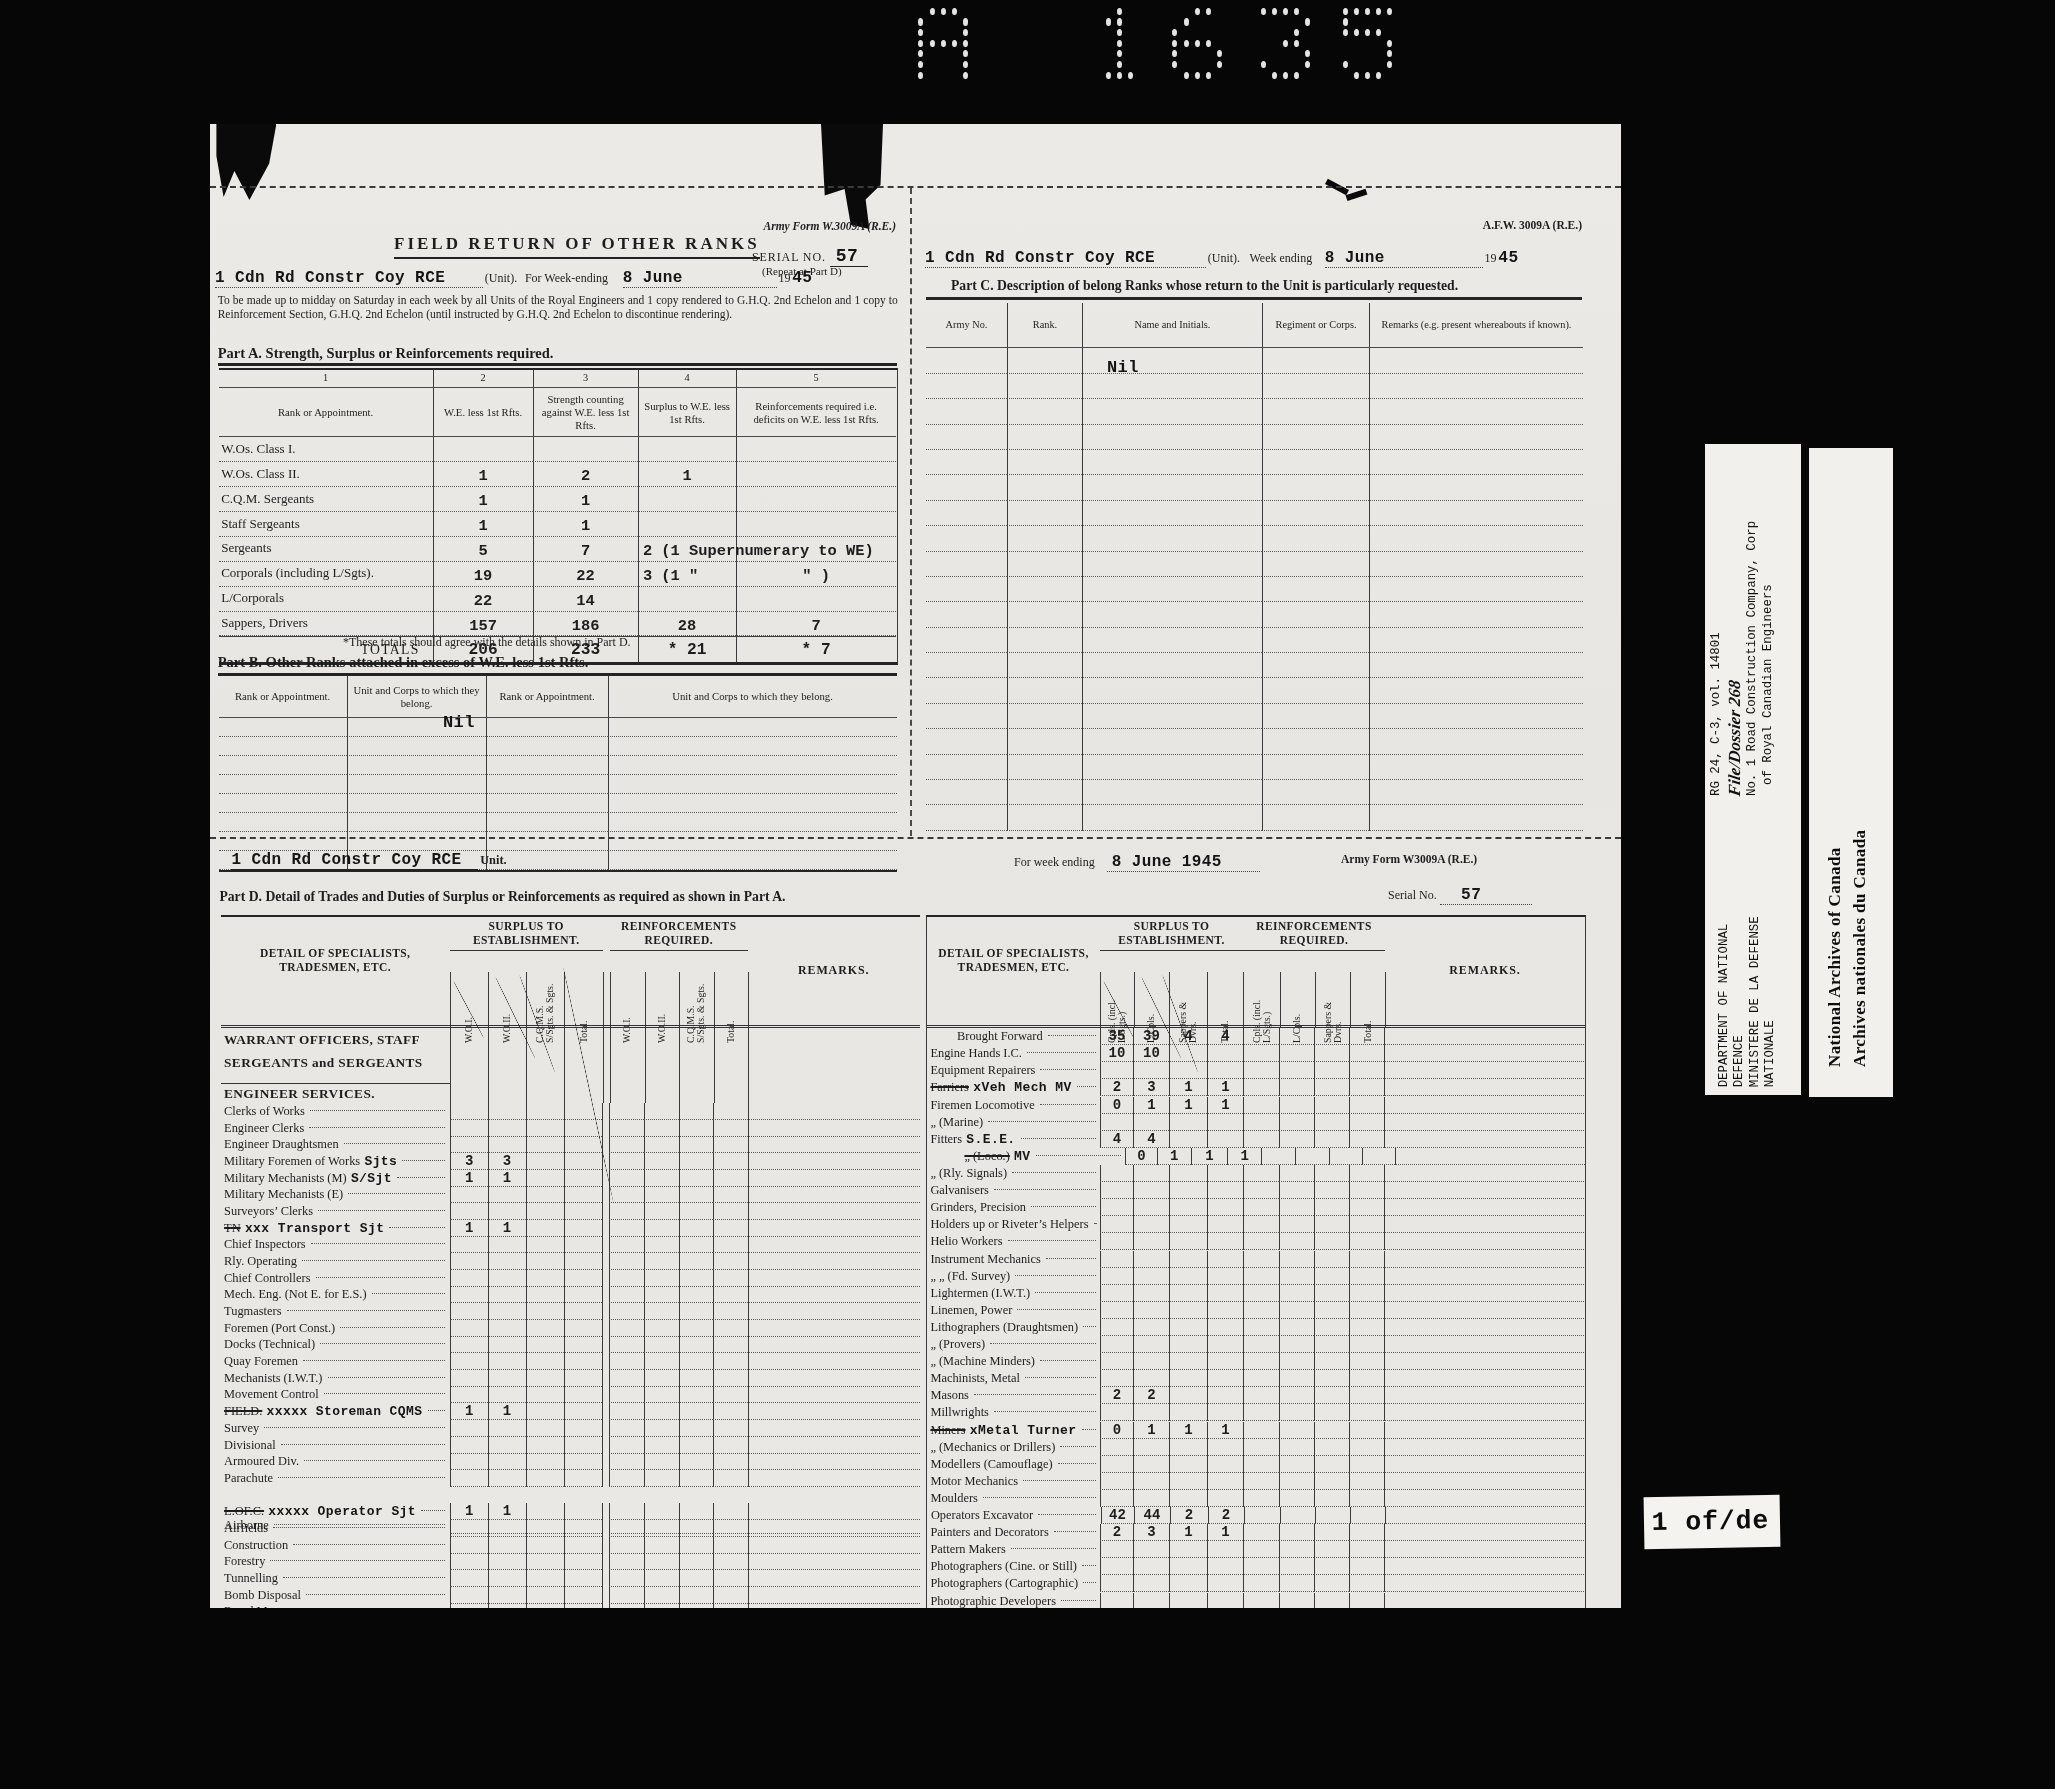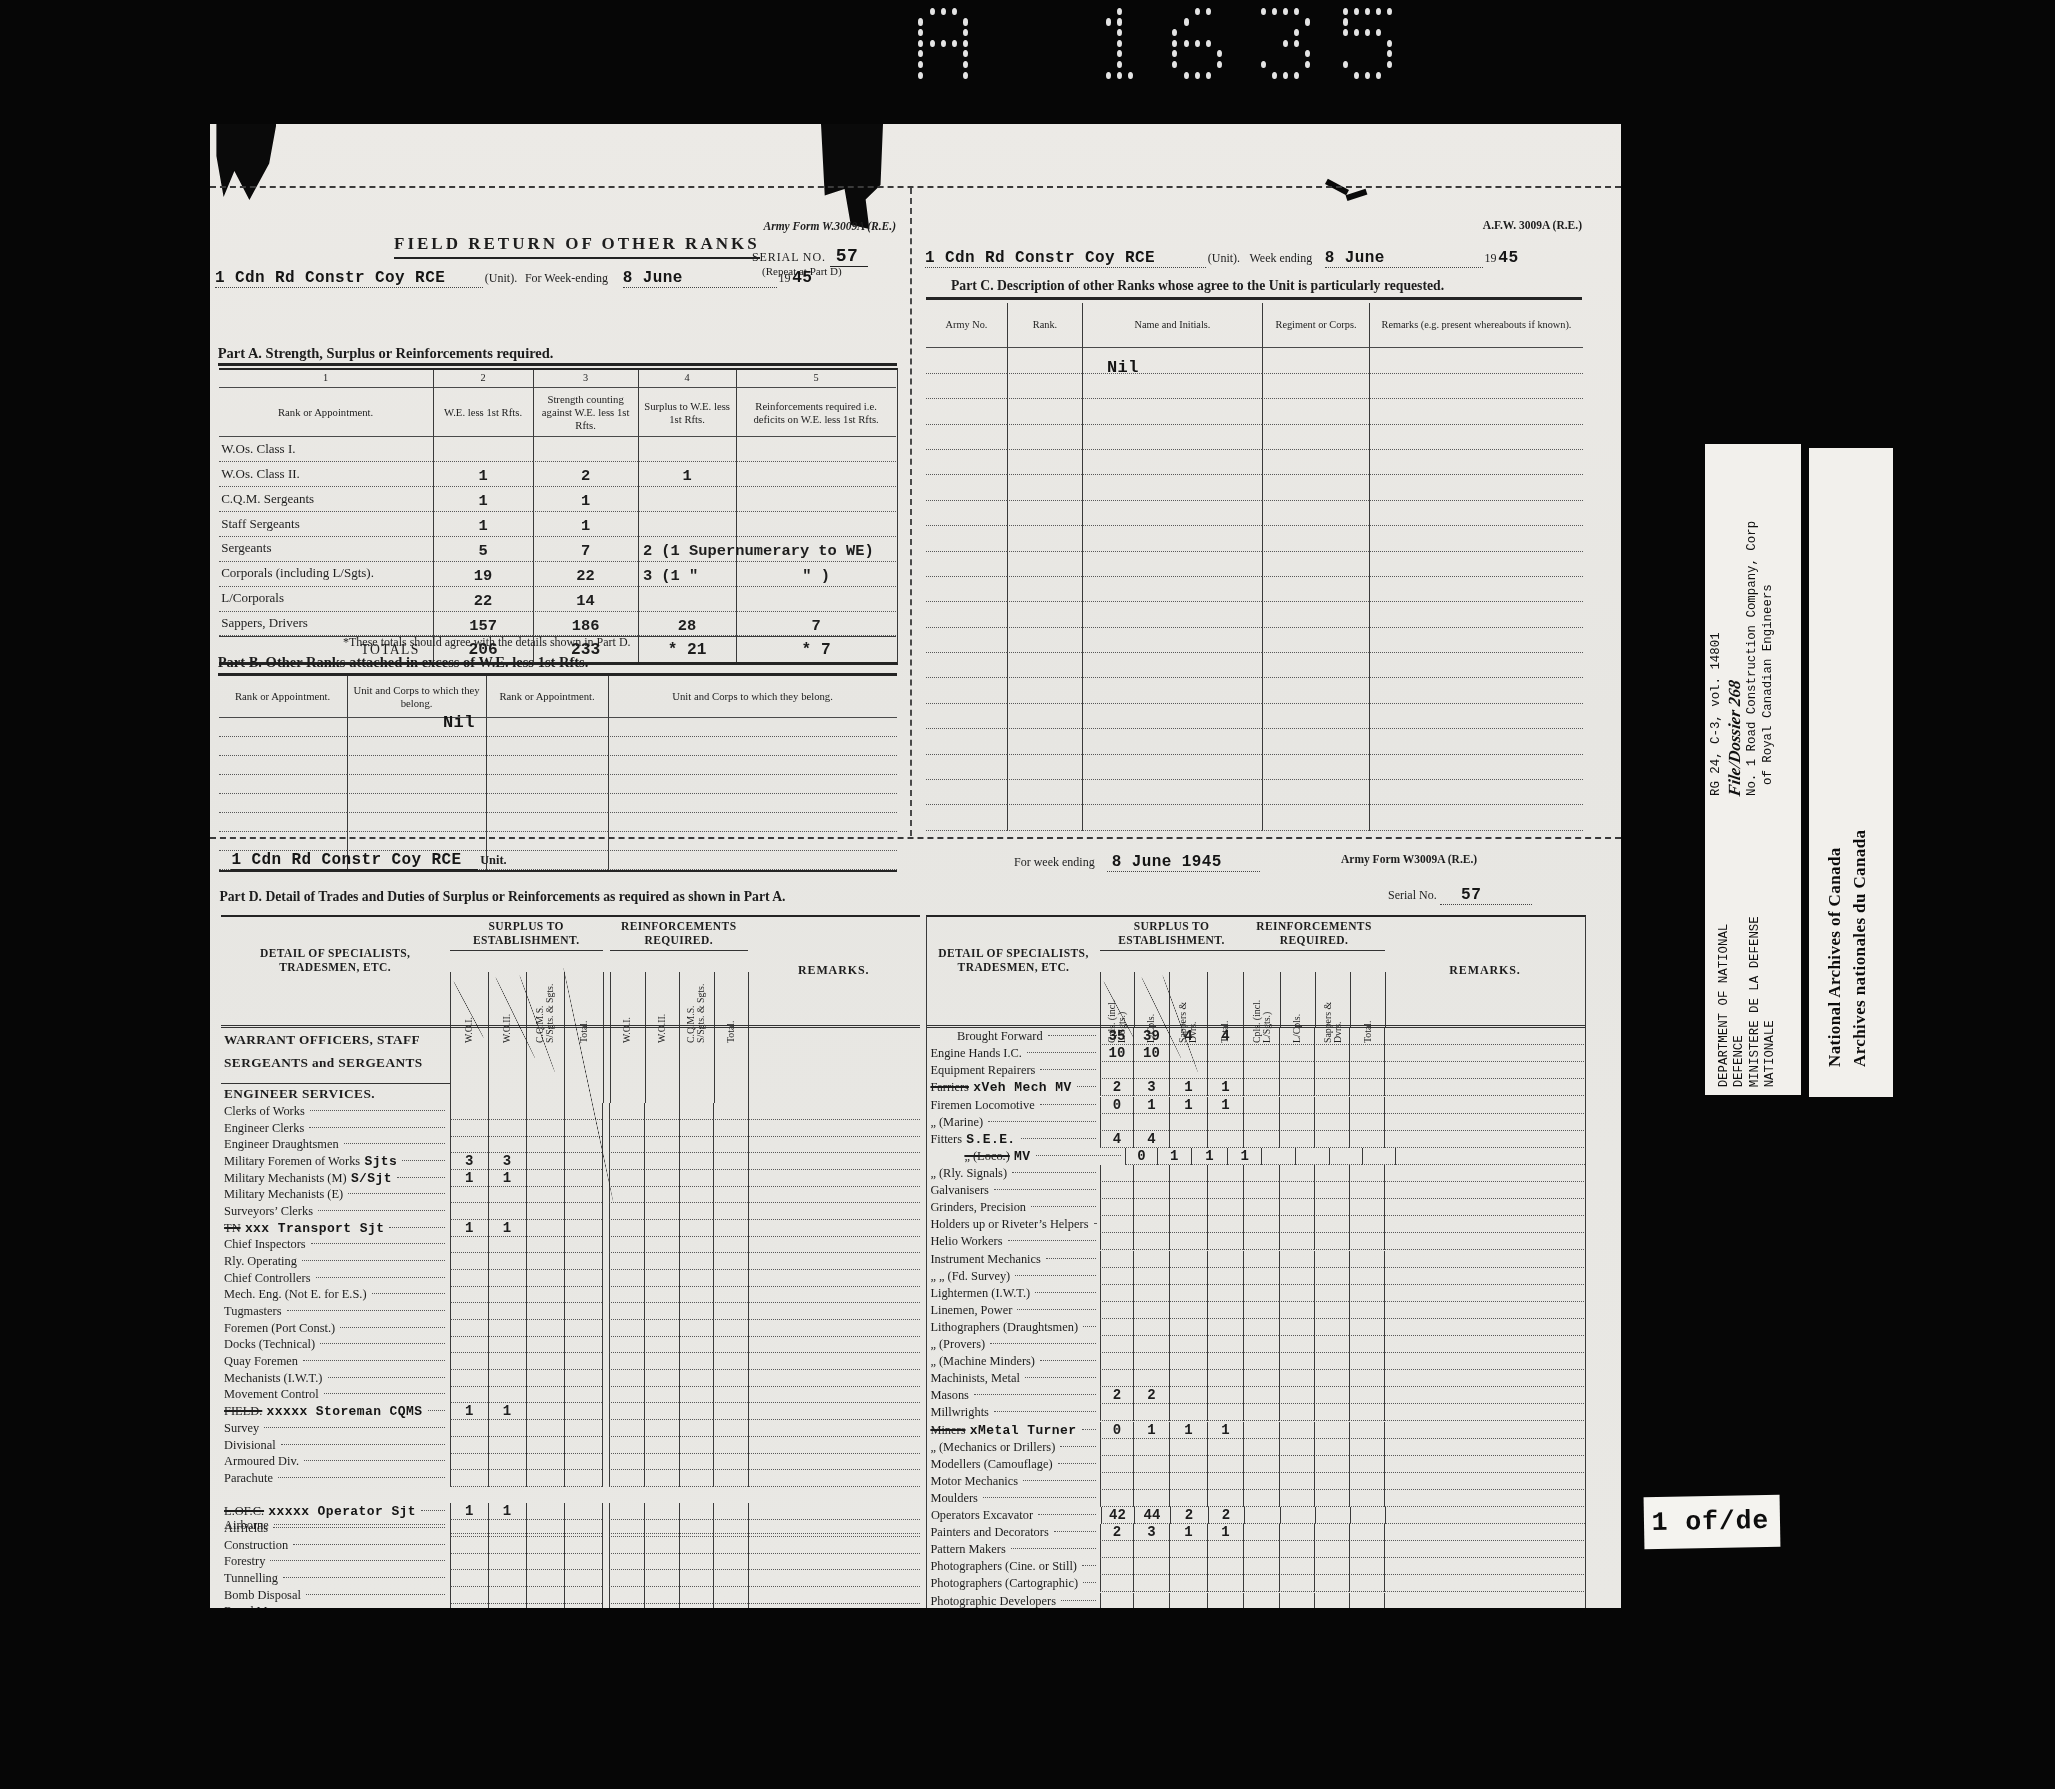--- a/index.html
+++ b/index.html
@@ -187,20 +187,21 @@
 
     <div class="ab" style="left:5.1px;top:145px;width:684px;height:20.5px;">
       <span class="typed underdot" style="font-size:16px;padding-right:38px;">1 Cdn Rd Constr Coy RCE</span>
       <span class="small" style="font-size:12px;">(Unit).</span>
       <span class="small" style="font-size:12px;padding-left:6px;">For Week-ending</span>
       <span class="typed underdot" style="font-size:16px;margin-left:13px;padding-right:94px;">8 June</span>
       <span class="small" style="font-size:12px;">19</span>
       <span class="typed" style="font-size:16.2px;">45</span>
     </div>
 
+    <div class="ab" style="left:7.7px;top:169px;width:680px;font-size:11.5px;line-height:14px;text-align:justify;">To be made up to midday on Saturday in each week by all Units of the Royal Engineers and 1 copy rendered to G.H.Q. 2nd Echelon and 1 copy to Reinforcement Section, G.H.Q. 2nd Echelon (until instructed by G.H.Q. 2nd Echelon to discontinue rendering).</div>
 
     <div class="ab serifb" style="left:7.7px;top:221px;font-size:14.5px;">Part A.   Strength, Surplus or Reinforcements required.</div>
     <div class="rule" style="left:7.7px;top:239px;width:679px;height:3px;"></div>
 
     <div id="parta">
         <div class="pa-num">1</div>
         <div class="pa-num bl">2</div>
         <div class="pa-num bl">3</div>
         <div class="pa-num bl">4</div>
         <div class="pa-num bl">5</div>
@@ -367,21 +368,21 @@
 
     <div class="ab" style="left:715px;top:125px;width:693px;height:20.5px;">
       <span class="typed underdot" style="font-size:16px;padding-right:51px;">1 Cdn Rd Constr Coy RCE</span>
       <span style="font-size:12px;">(Unit).</span>
       <span style="font-size:12px;padding-left:7.7px;">Week ending</span>
       <span class="typed underdot" style="font-size:16px;margin-left:11px;padding-right:98px;">8 June</span>
       <span style="font-size:12px;">19</span>
       <span class="typed" style="font-size:16.2px;">45</span>
     </div>
 
-    <div class="ab serifb" style="left:741px;top:154px;font-size:13.7px;">Part C.   Description of other Ranks whose agree to the Unit is particularly requested.</div>
+    <div class="ab serifb" style="left:741px;top:154px;font-size:13.7px;">Part C.   Description of belong Ranks whose return to the Unit is particularly requested.</div>
     <div class="rule" style="left:716px;top:173px;width:656px;height:3.4px;"></div>
     <div id="partc">
         <div class="pc-h">Army No.</div>
         <div class="pc-h bl">Rank.</div>
         <div class="pc-h bl">Name and Initials.</div>
         <div class="pc-h bl">Regiment or Corps.</div>
         <div class="pc-h bl">Remarks (e.g. present whereabouts if known).</div>
         <div class="pc-c"></div>
         <div class="pc-c bl"></div>
         <div class="pc-c bl"></div>

